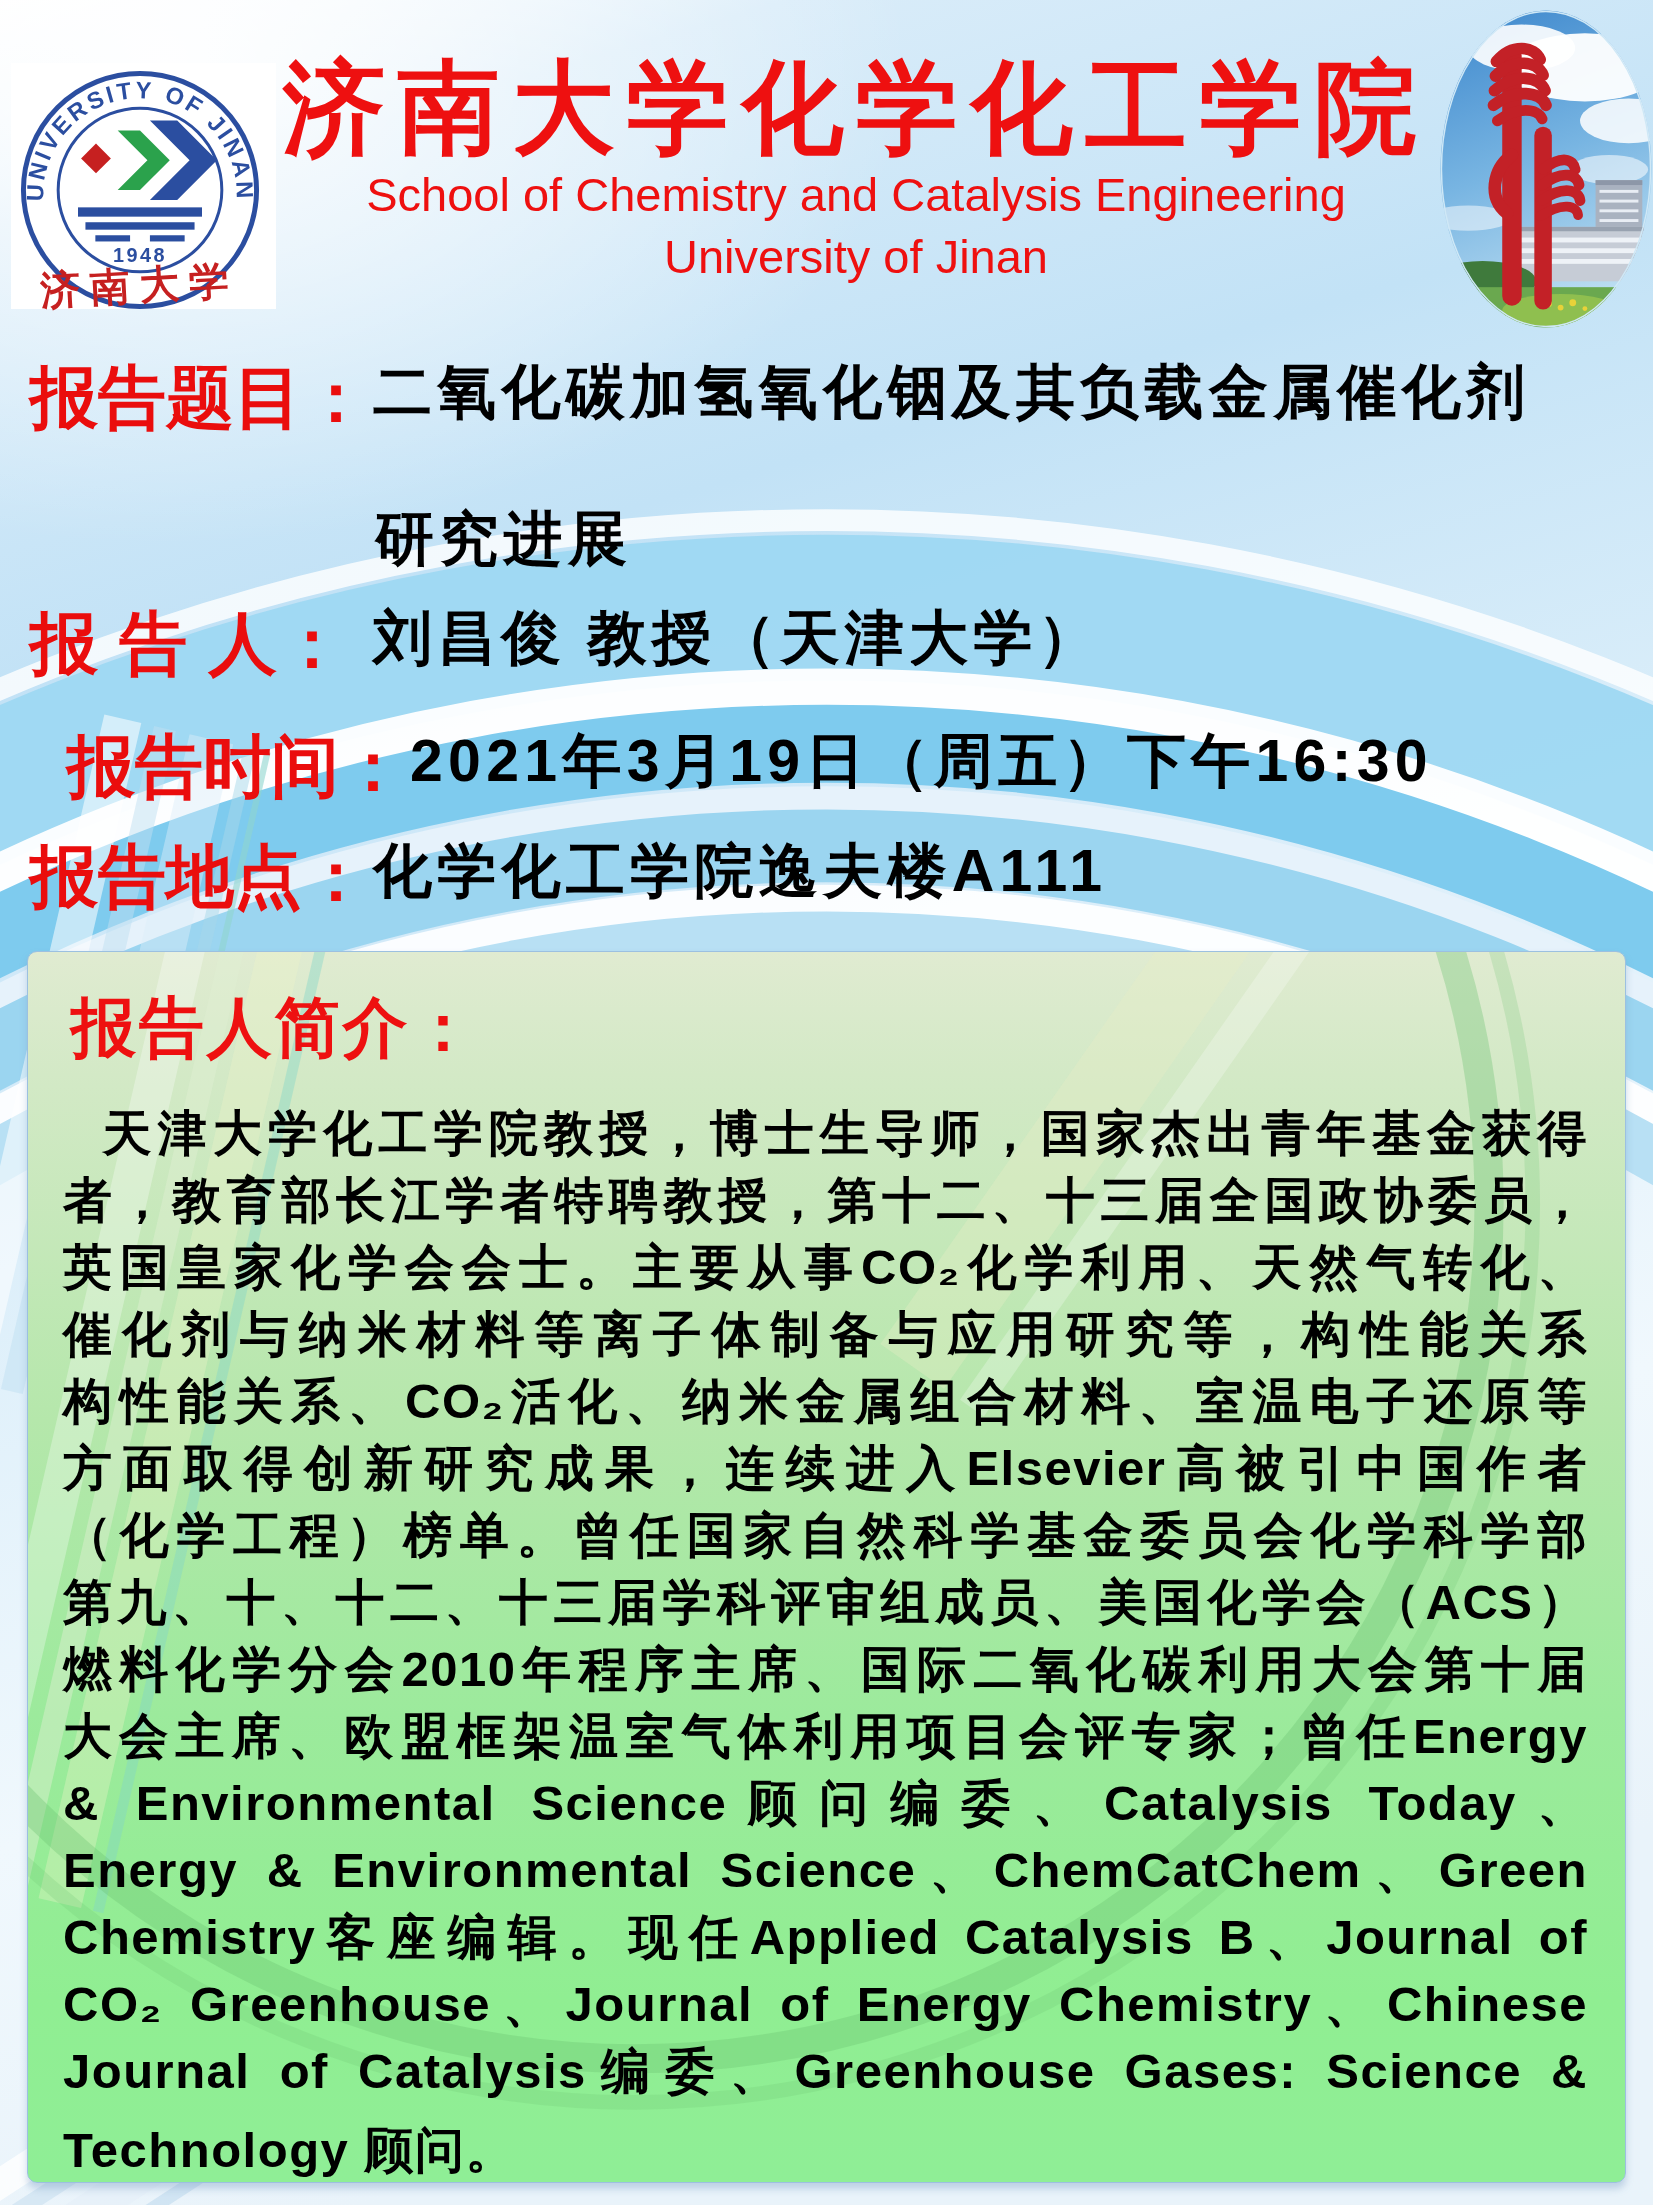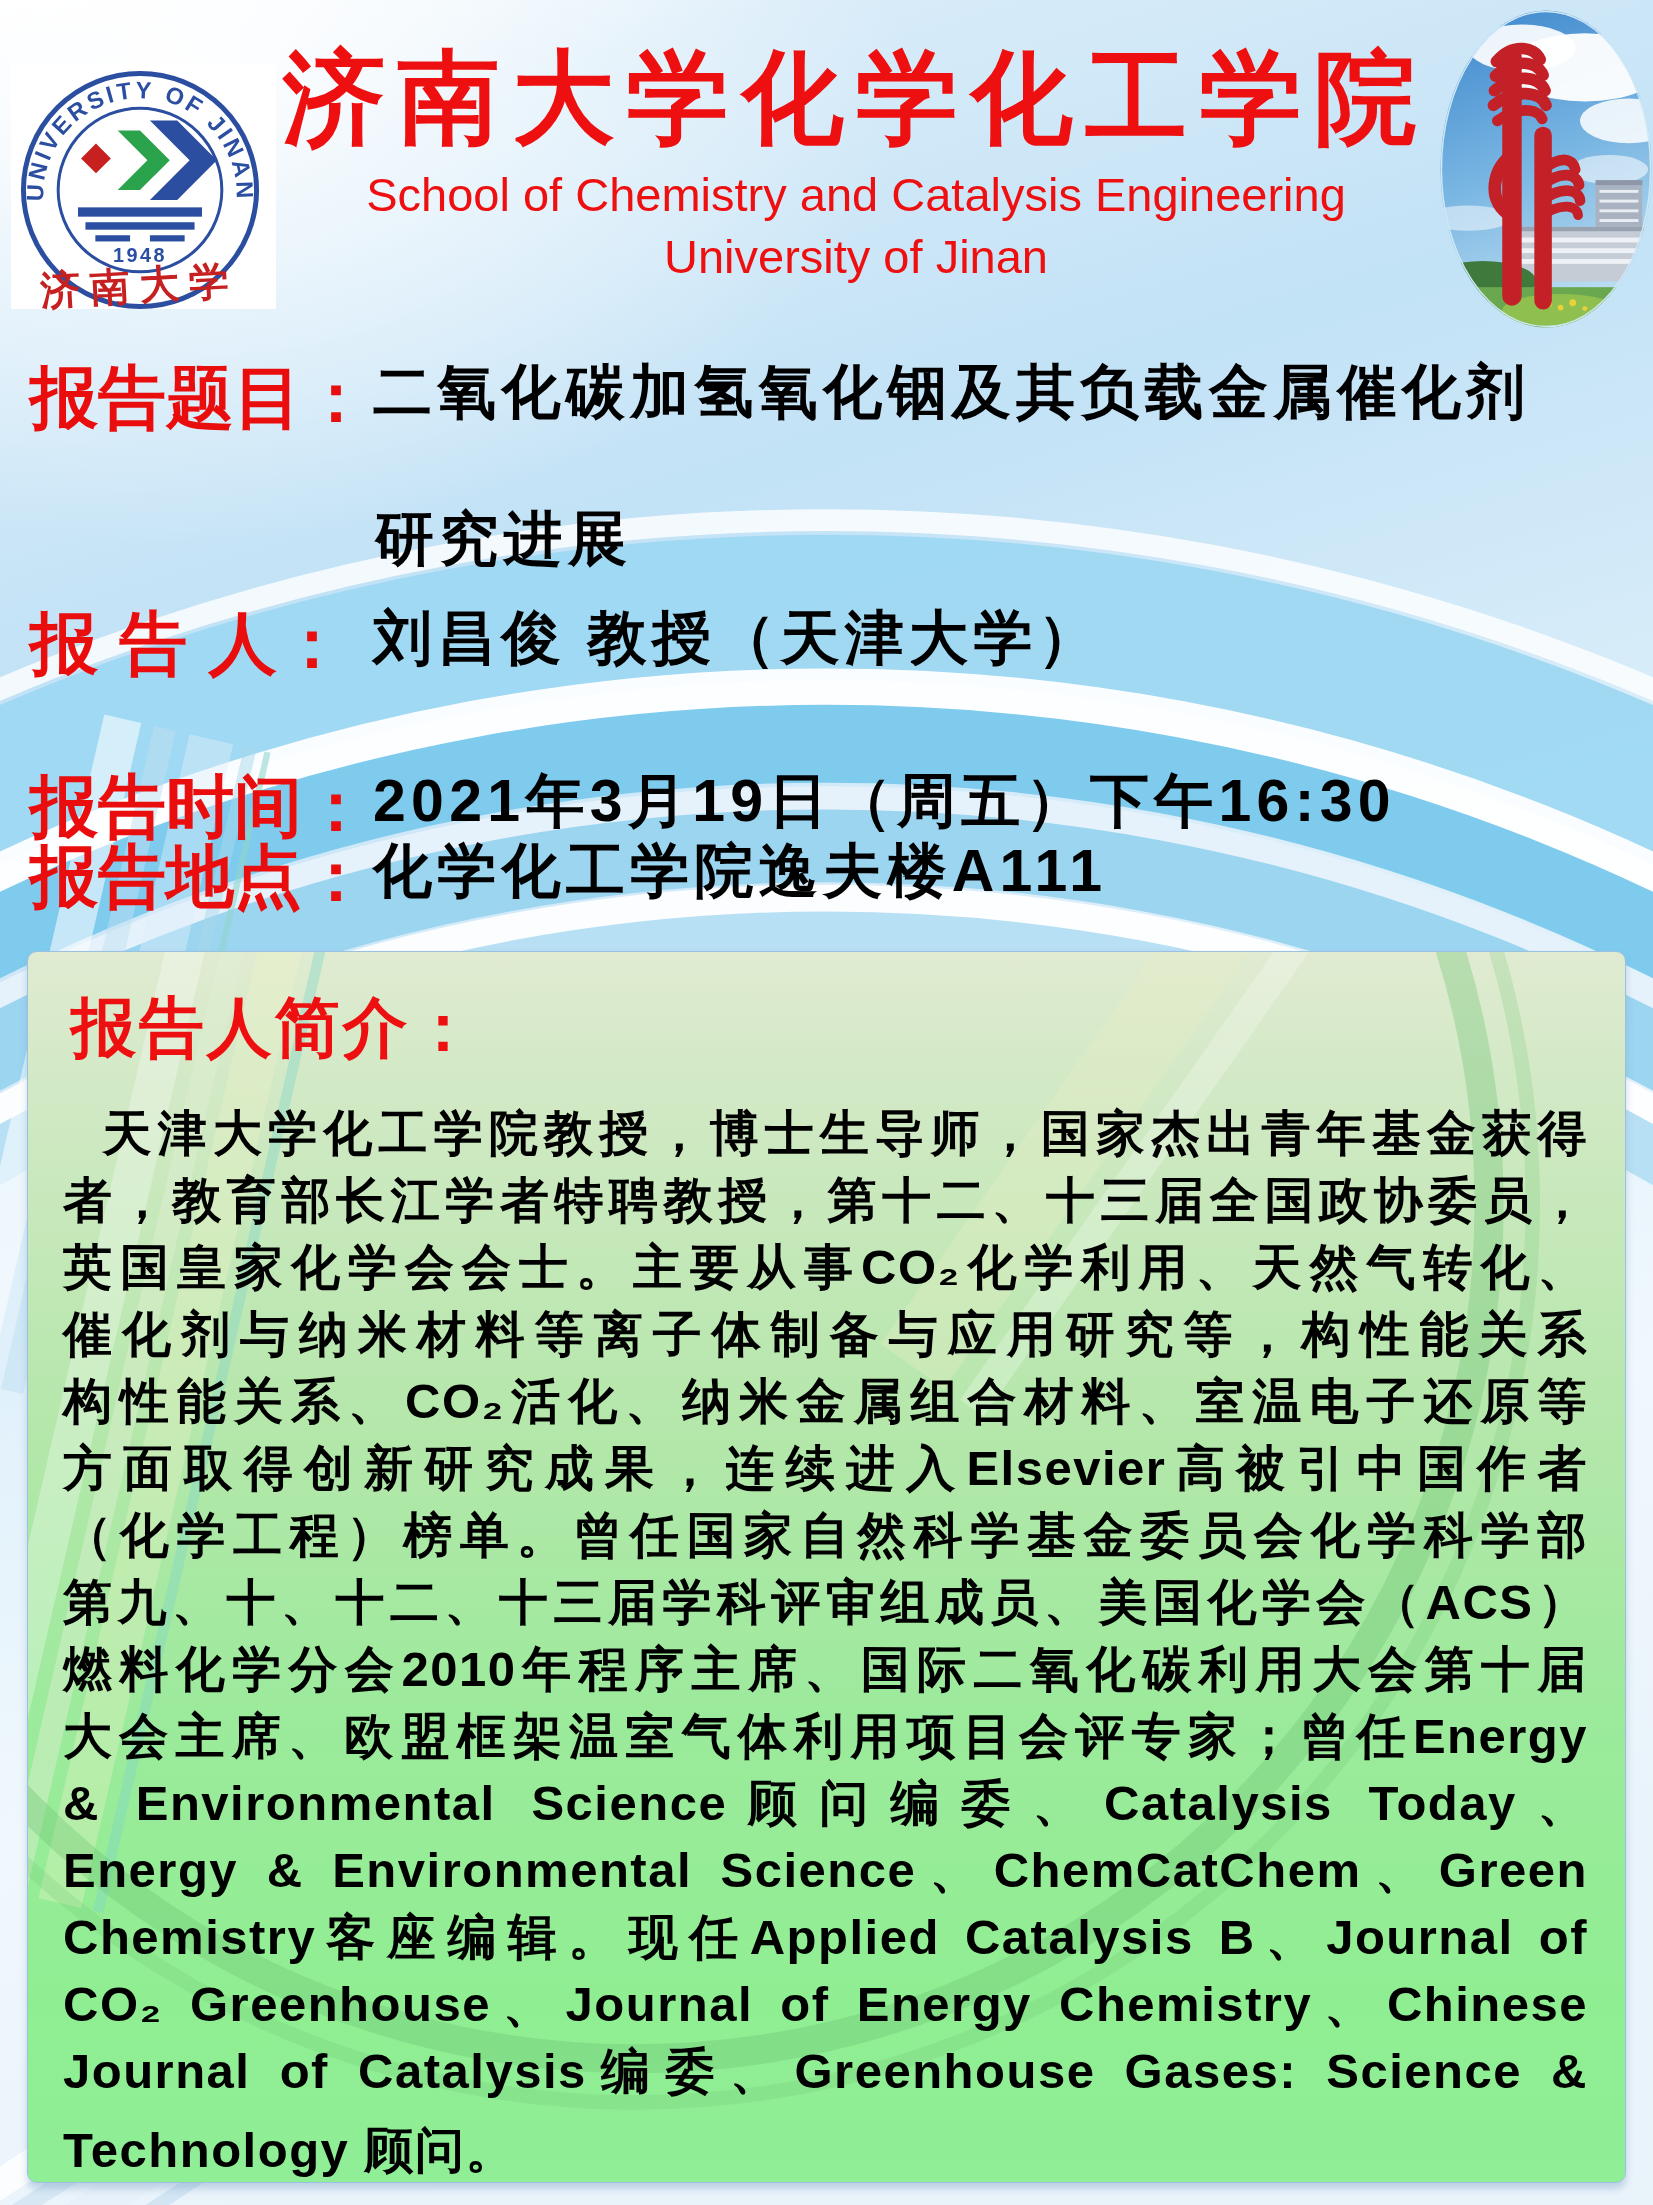--- a/index.html
+++ b/index.html
@@ -8,21 +8,21 @@
     font-family:"Liberation Sans","DejaVu Sans",sans-serif;
     background:#dceef9;
   }
   .bg-layer{position:absolute;left:0;top:0;width:1654px;height:2205px;z-index:0;}
 
   
   .logo-backdrop{position:absolute;left:10.7px;top:63px;width:265px;height:246px;background:#ffffff;z-index:1;}
   .logo-svg{position:absolute;left:15.6px;top:66px;width:248px;height:248px;z-index:2;}
 
   .title-cn{
-    position:absolute;left:263px;top:31px;width:1186px;z-index:2;
+    position:absolute;left:263px;top:41px;width:1186px;z-index:2;
     font-size:102px;font-weight:900;color:#ee1010;text-align:center;
     letter-spacing:12.6px;white-space:nowrap;
   }
   .subtitle-en{
     position:absolute;left:263px;width:1186px;z-index:2;text-align:center;
     font-size:47px;font-weight:500;color:#ee1010;white-space:nowrap;
   }
   .sub1{top:167px;}
   .sub2{top:229px;}
 
@@ -32,21 +32,21 @@
   .info-row{position:absolute;left:30px;display:flex;align-items:flex-start;z-index:3;white-space:nowrap;}
   .row-label{
     flex:none;width:316px;color:#ea0d0d;font-weight:900;font-size:68px;
     text-align:justify;text-align-last:justify;
   }
   .row-value{color:#000;font-weight:900;font-size:59px;letter-spacing:5.3px;margin-left:27px;}
   .r1{top:353px;}
   .r1b{top:500px;left:375px;}
   .r1b .row-value{margin-left:0;}
   .r2{top:599px;}
-  .r3{top:762px;}
+  .r3{top:722px;margin-left:37px;}
   .r4{top:832px;}
 
   
   .panel{
     position:absolute;left:27px;top:951px;width:1599px;height:1232px;z-index:1;
     border-radius:10px;border:1.5px solid #9cc0e0;box-sizing:border-box;
     background:linear-gradient(180deg,#e0ebd1 0%,#d3e9c6 10%,#b5e7ab 38%,#9cea9c 62%,#90ee92 85%,#8fee96 100%);
     box-shadow:0 5.8px 7.8px rgba(120,155,195,.38);
     overflow:hidden;
   }

